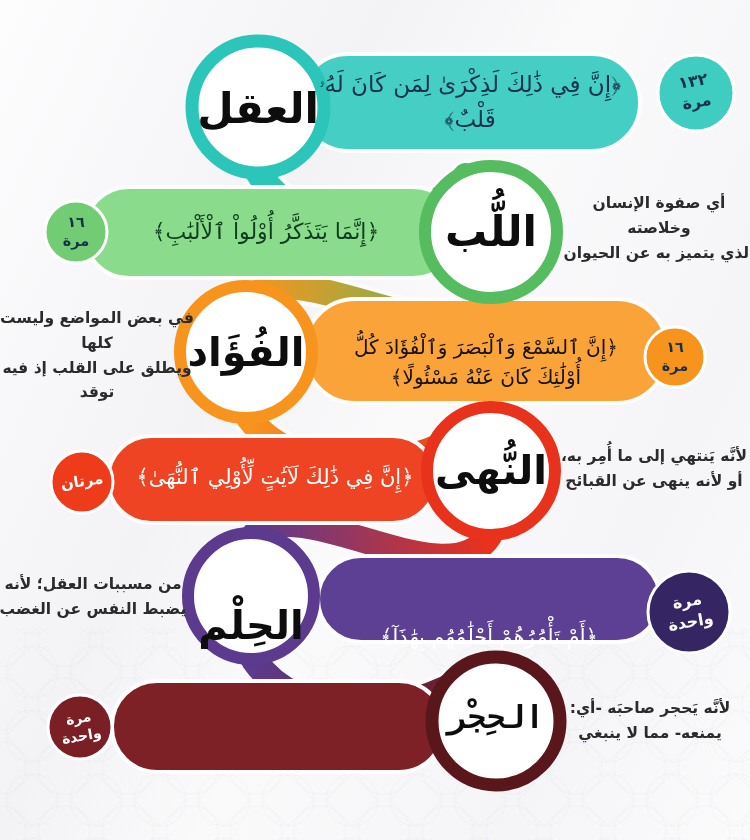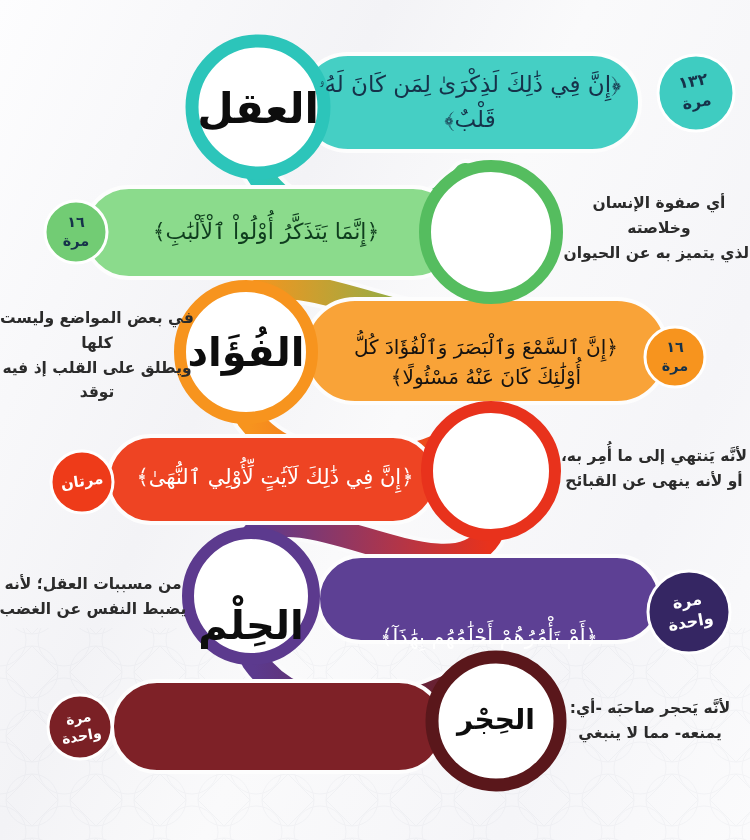--- a/index.html
+++ b/index.html
@@ -94,45 +94,47 @@
     <circle cx="491" cy="471" r="64" fill="#ffffff" stroke-width="12" stroke="#e8321c"></circle>
     <circle cx="251" cy="596" r="63" fill="#ffffff" stroke-width="12" stroke="#5c3a8e"></circle>
     <circle cx="496" cy="721" r="64" fill="#ffffff" stroke-width="13" stroke="#5a171b"></circle>
   </svg>
 
   <div class="txt term" style="left:258px;top:109px;font-size:42px;">العقل</div>
   <div class="txt verse" style="left:470px;top:101px;width:320px;font-size:23px;color:#16324a;">﴿إِنَّ فِي ذَٰلِكَ لَذِكْرَىٰ لِمَن كَانَ لَهُۥ قَلْبٌ﴾</div>
   <div class="txt count dark tilt10" style="left:695px;top:92px;font-size:16px;">١٣٢
 مرة</div>
 
+  <div class="txt term" style="left:491px;top:232px;font-size:42px;">اللُّب</div>
   <div class="txt verse" style="left:266px;top:231px;width:320px;font-size:22px;color:#0f3d1e;">﴿إِنَّمَا يَتَذَكَّرُ أُوْلُواْ ٱلْأَلْبَٰبِ﴾</div>
   <div class="txt count dark" style="left:76px;top:232px;font-size:14.5px;">١٦
 مرة</div>
   <div class="txt note" style="left:659px;top:228px;width:195px;">أي صفوة الإنسان وخلاصته
 الذي يتميز به عن الحيوان</div>
 
   <div class="txt term" style="left:246px;top:352px;font-size:40px;">الفُؤَاد</div>
   <div class="txt verse" style="left:486px;top:362px;width:340px;font-size:20px;color:#151210;">﴿إِنَّ ٱلسَّمْعَ وَٱلْبَصَرَ وَٱلْفُؤَادَ كُلُّ
 أُوْلَٰئِكَ كَانَ عَنْهُ مَسْئُولًا﴾</div>
   <div class="txt count dark" style="left:675px;top:357px;font-size:14.5px;">١٦
 مرة</div>
   <div class="txt note" style="left:97px;top:356px;width:200px;">في بعض المواضع وليست كلها
 ويطلق على القلب إذ فيه توقد</div>
 
+  <div class="txt term" style="left:491px;top:470px;font-size:40px;">النُّهى</div>
   <div class="txt verse" style="left:275px;top:478px;width:300px;font-size:21px;color:#ffffff;">﴿إِنَّ فِي ذَٰلِكَ لَآيَٰتٍ لِّأُوْلِي ٱلنُّهَىٰ﴾</div>
   <div class="txt count light tilt8" style="left:82px;top:482px;font-size:15px;">مرتان</div>
   <div class="txt note" style="left:654px;top:469px;width:195px;">لأنَّه يَنتهي إلى ما أُمِر به،
 أو لأنه ينهى عن القبائح</div>
 
   <div class="txt term" style="left:251px;top:625px;font-size:40px;">الحِلْم</div>
   <div class="txt verse" style="left:489px;top:598px;width:330px;font-size:21px;color:#ffffff;margin-top:40px;">﴿أَمْ تَأْمُرُهُمْ أَحْلَٰمُهُم بِهَٰذَآ﴾</div>
   <div class="txt count light tilt10" style="left:689px;top:612px;font-size:16px;">مرة
 واحدة</div>
   <div class="txt note" style="left:93px;top:597px;width:190px;">من مسببات العقل؛ لأنه
 يضبط النفس عن الغضب</div>
 
-  <div class="txt term" style="left:496px;top:720px;font-size:28px;">الحِجْر</div>
+  <div class="txt term" style="left:496px;top:720px;font-size:32px;font-family:Liberation Mono, monospace;">الحِجْر</div>
   <div class="txt count light tilt10" style="left:80px;top:727px;font-size:14px;">مرة
 واحدة</div>
   <div class="txt note" style="left:650px;top:721px;width:185px;">لأنَّه يَحجر صاحبَه -أي:
 يمنعه- مما لا ينبغي</div>
 
 </div>
 
 </body></html>

